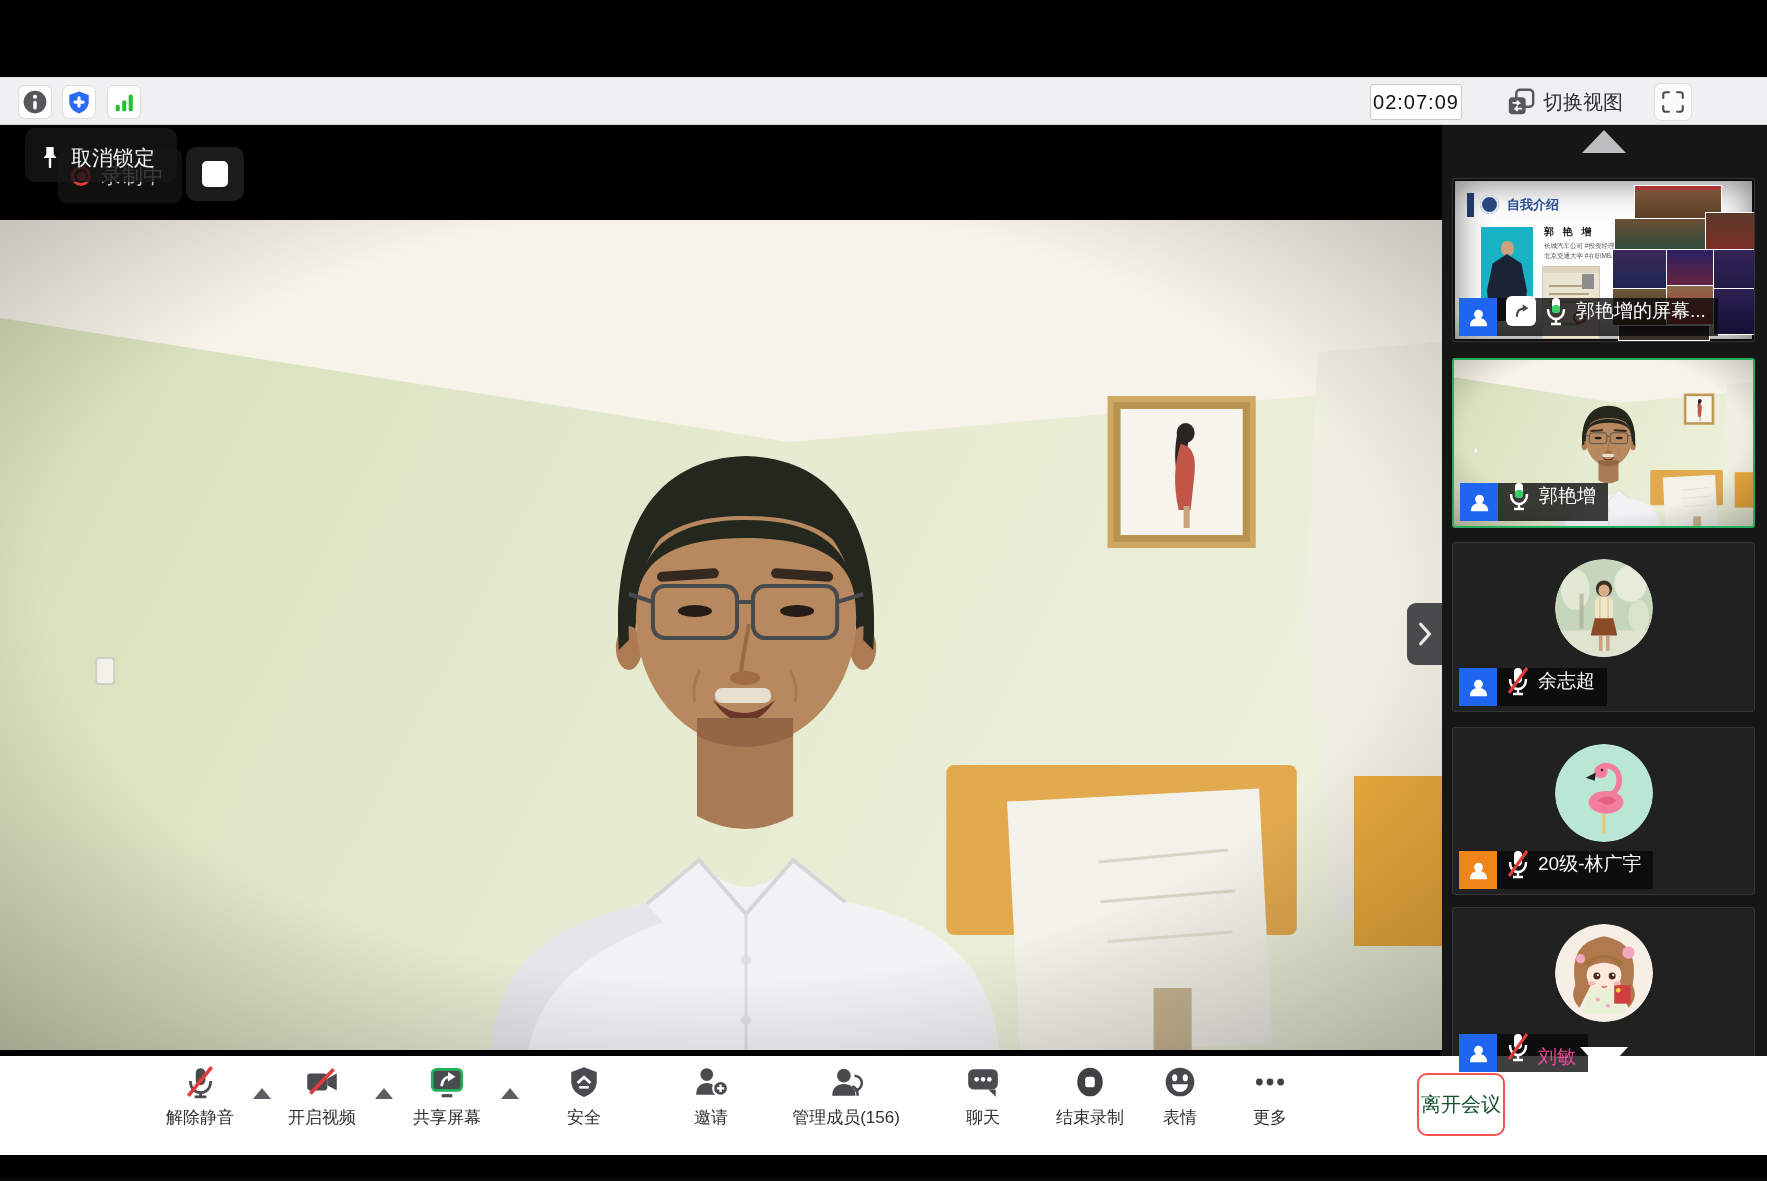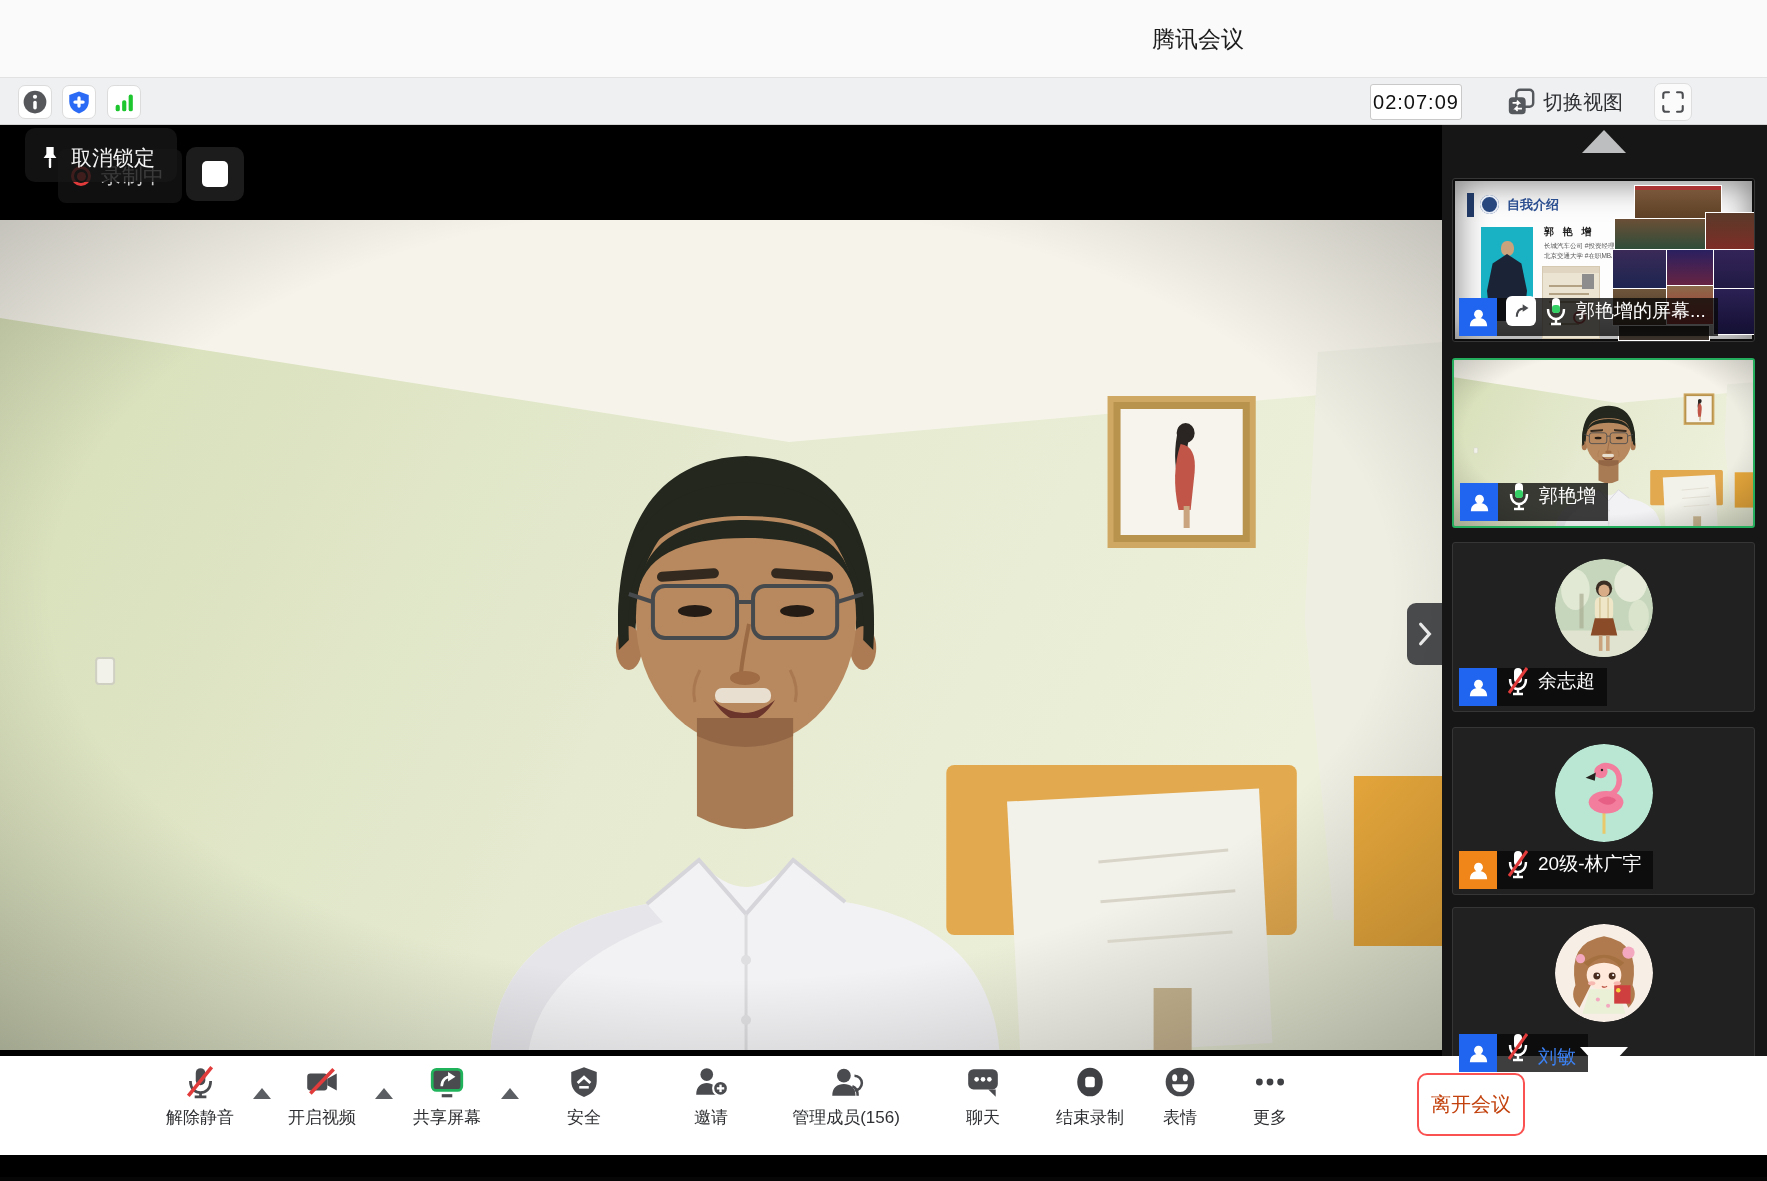--- a/index.html
+++ b/index.html
@@ -62,21 +62,21 @@
   .tile.t3{top:417px;height:170px;}
   .tile.t4{top:602px;height:168px;}
   .tile.t5{top:782px;height:171px;}
   .tile-label{position:absolute;left:6px;bottom:5px;height:38px;display:flex;align-items:stretch;z-index:4;}
   .badge{width:38px;height:38px;display:flex;align-items:center;justify-content:center;}
   .badge.blue{background:#2065f0;}
   .badge.orange{background:#f08519;}
   .label-chunk{display:flex;align-items:center;gap:8px;background:rgba(8,8,8,.78);
        padding:0 12px 13px 9px;}
   .label-chunk .nm{font-size:19px;color:#fff;white-space:nowrap;}
-  .tile.t5 .label-chunk .nm{color:#3b82f6;margin-top:20px;}
+  .tile.t5 .label-chunk .nm{color:#ec4899;margin-top:20px;}
   .share-mini{width:30px;height:30px;background:#fff;border-radius:6px;display:flex;
        align-items:center;justify-content:center;}
   .av-wrap{position:absolute;left:50%;top:16px;transform:translateX(-50%);width:98px;height:98px;
        border-radius:50%;overflow:hidden;}
 
   
   .slide{position:absolute;inset:2px;background:#fdfdfd;box-shadow:inset 0 0 34px rgba(0,0,0,.55);}
   .slide>div{position:absolute;margin-left:12px;}
   .s-bar{left:0;top:12px;width:7px;height:24px;background:#1f3864;}
   .s-logo{left:13px;top:14px;width:19px;height:19px;border-radius:50%;background:#28477e;
@@ -111,23 +111,23 @@
   .s-corner{right:0;bottom:0;width:0;height:0;border-left:26px solid transparent;
        border-bottom:20px solid #2f62b8;}
 
   
   .bottom-bar{position:absolute;left:0;top:1040px;width:1767px;height:99px;background:#fff;margin-top:16px;}
   .bbi{position:absolute;top:9px;width:130px;display:flex;flex-direction:column;align-items:center;
        gap:7px;cursor:default;}
   .bbi .lbl{font-size:17px;color:#2f3033;white-space:nowrap;}
   .caret{position:absolute;top:32px;width:0;height:0;border-left:9px solid transparent;
        border-right:9px solid transparent;border-bottom:11px solid #5b5e62;}
-  .leave-btn{position:absolute;left:1417px;top:17px;width:108px;height:63px;border:2px solid #fa5151;
+  .leave-btn{position:absolute;left:1417px;top:17px;width:88px;height:63px;border:2px solid #fa5151;
        border-radius:10px;display:flex;align-items:center;justify-content:center;
-       font-size:20px;color:#c2410c;background:#fff;}
+       font-size:20px;color:#14532d;background:#fff;}
   .bottom-edge{position:absolute;left:0;top:1177px;width:1767px;height:4px;background:#060606;}
   .hidden-defs{position:absolute;width:0;height:0;overflow:hidden;}
 </style>
 </head>
 <body>
 
 <svg class="hidden-defs" aria-hidden="true">
   <defs>
     <linearGradient id="wallG" x1="0" y1="0" x2="1" y2="0.3">
       <stop offset="0" stop-color="#d6deb6"></stop>
@@ -215,23 +215,20 @@
     </symbol>
     <symbol id="personBadge" viewBox="0 0 24 24">
       <circle cx="12" cy="8.5" r="4.6" fill="#fff"></circle>
       <path d="M3,21 c0,-6 4,-8.5 9,-8.5 s9,2.5 9,8.5 z" fill="#fff"></path>
     </symbol>
   </defs>
 </svg>
 
 <div class="app">
 
-  <div class="title-bar">
-    <span class="ttl">腾讯会议</span>
-  </div>
 
   <div class="top-toolbar">
     <div class="tbtn" style="left:18px;">
       <svg width="28" height="28" viewBox="0 0 32 32">
         <circle cx="16" cy="16" r="13" fill="#55575b"></circle>
         <circle cx="16" cy="10" r="2.4" fill="#fff"></circle>
         <rect x="14" y="14.5" width="4" height="10" rx="2" fill="#fff"></rect>
       </svg>
     </div>
     <div class="tbtn" style="left:62px;">

